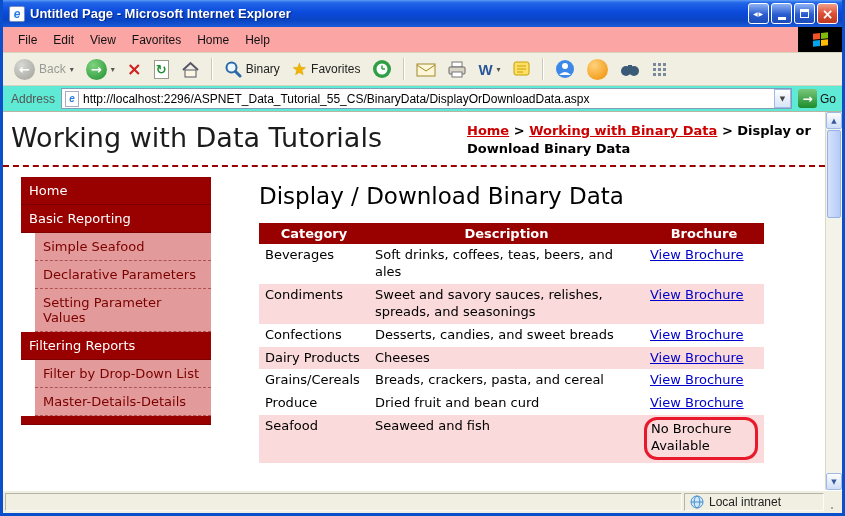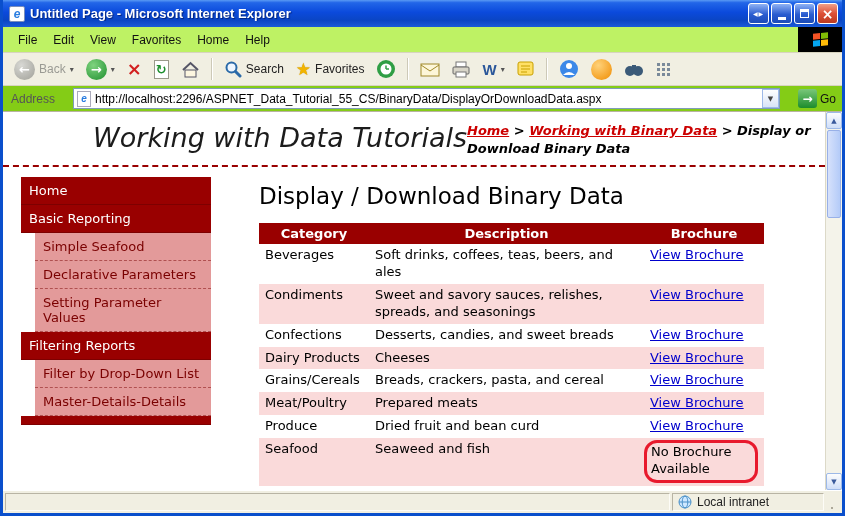--- a/index.html
+++ b/index.html
@@ -24,21 +24,21 @@
     display: flex; align-items: center; justify-content: center;
     font-family: "DejaVu Sans", sans-serif; font-size: 10px; }
   .wbtn.nav { font-size: 6px; letter-spacing: 1px; }
   .wbtn.close { background: linear-gradient(180deg,#f0a088,#dd5038 50%,#bb3a20);
     font-size: 14px; font-weight: bold; }
   .min-glyph { width: 8px; height: 3px; background: #fff; margin-top: 10px; }
   .max-glyph { width: 9px; height: 9px; border: 1px solid #fff; border-top: 3px solid #fff; }
 
   
   .menubar { flex: 0 0 26px; display: flex; align-items: stretch;
-    background: #bef264; border-bottom: 1px solid #d8d4c0; }
+    background: #fca5a5; border-bottom: 1px solid #d8d4c0; }
   .menu-items { flex: 1; display: flex; align-items: center; gap: 2px; padding-left: 8px; }
   .menu-item { padding: 3px 7px; font-size: 12px; color: #111; }
   .brand { width: 44px; background: #000; display: flex; align-items: center; justify-content: center; }
   .flag { display: grid; grid-template-columns: 7px 7px; grid-template-rows: 6px 6px;
     gap: 1px; transform: skewY(-6deg); }
   .flag i { display: block; }
 
   
   .toolbar { flex: 0 0 33px; display: flex; align-items: center; gap: 2px;
     padding: 0 6px; background: #f1efe2; border-bottom: 1px solid #d8d4c0; }
@@ -56,43 +56,43 @@
     font-family: "DejaVu Sans", sans-serif; line-height: 1; }
   .page-bg { width: 15px; height: 19px; background: #fff; border: 1px solid #9a9a8a;
     display: flex; align-items: center; justify-content: center; }
   .refresh { color: #1e8f2e; font-size: 13px; font-weight: bold; font-family: "DejaVu Sans", sans-serif; }
   .star { color: #f2b400; font-size: 17px; font-family: "DejaVu Sans", sans-serif;
     text-shadow: 0 0 1px #b88600; }
   .word-w { color: #2b579a; font-weight: bold; font-size: 15px; }
   .tsep { width: 2px; height: 22px; border-left: 1px solid #cdc9b8; border-right: 1px solid #fff; margin: 0 4px; }
 
   
-  .addressbar { flex: 0 0 26px; display: flex; align-items: center; gap: 18px;
-    padding: 0 6px 0 8px; background: #84cc16; border-bottom: 1px solid #b8b4a2;
+  .addressbar { flex: 0 0 26px; display: flex; align-items: center; gap: 6px;
+    padding: 0 6px 0 8px; background: #5eead4; border-bottom: 1px solid #b8b4a2;
     font-size: 12px; color: #555; }
   .addr-input { flex: 1; height: 21px; background: #fff; border: 1px solid #7f9db9;
     display: flex; align-items: center; gap: 4px; padding-left: 3px; }
   .page-ico { width: 14px; height: 16px; background: #fff; border: 1px solid #aab;
     display: flex; align-items: center; justify-content: center;
     color: #2a7de0; font-weight: bold; font-style: italic; font-size: 10px; flex: 0 0 14px; }
   .addr-url { flex: 1; color: #000; white-space: nowrap; overflow: hidden; }
   .addr-drop { width: 17px; height: 19px; background: linear-gradient(#fefefe,#d8e4f8);
     border: 1px solid #9db9e8; color: #444; display: flex; align-items: center;
     justify-content: center; font-size: 7px; font-family: "DejaVu Sans", sans-serif; }
   .go-btn { display: flex; align-items: center; gap: 3px; color: #111; }
   .go-ico { width: 19px; height: 19px; border-radius: 3px; color: #fff;
     background: linear-gradient(180deg,#7ac77a,#1c8c2c); display: flex; align-items: center;
     justify-content: center; font-weight: bold; font-family: "DejaVu Sans", sans-serif; font-size: 12px; }
 
   
   .viewport { flex: 1; display: flex; min-height: 0; background: #fff; }
   .content { flex: 1; overflow: hidden; font-family: "DejaVu Sans", sans-serif; }
 
-  .page-header { display: flex; justify-content: flex-end; align-items: flex-start;
-    padding: 10px 8px 8px 28px; border-bottom: 2px dashed var(--maroon, #990000); font-style: italic; }
+  .page-header { display: flex; justify-content: space-between; align-items: flex-start;
+    padding: 10px 8px 8px 8px; border-bottom: 2px dashed var(--maroon, #990000); }
   .site-title { font-size: 27px; font-weight: 400; color: #1c1c1c; }
   .breadcrumb { width: 350px; font-size: 13px; font-weight: bold; color: #000;
     line-height: 1.35; padding-right: 4px; }
   .bc-link { color: var(--bc-red, #cc0000); text-decoration: underline; cursor: pointer; }
 
   .body-row { display: flex; align-items: flex-start; }
   .sidebar { flex: 0 0 190px; margin: 10px 0 0 18px; }
   .nav-section { background: var(--maroon, #990000); color: #fff; padding: 6px 8px;
     font-size: 13px; border-bottom: 1px solid #7d0000; }
   .nav-section.stub { height: 9px; padding: 0; }
@@ -124,21 +124,21 @@
   .sb-thumb { position: absolute; top: 1px; left: 1px; right: 1px; height: 88px;
     background: linear-gradient(90deg,#d6e1fb,#b4cbf8); border: 1px solid #98b0e8; border-radius: 2px; }
 
   
   .statusbar { flex: 0 0 23px; display: flex; align-items: stretch; gap: 2px;
     background: #f1efe2; padding: 2px; border-top: 1px solid #fff; }
   .pane { border: 1px solid; border-color: #b8b4a4 #fdfcf7 #fdfcf7 #b8b4a4;
     display: flex; align-items: center; gap: 5px; padding: 0 5px;
     font-size: 12px; color: #222; }
   .pane.left { flex: 1; }
-  .pane.right { width: 152px; }
+  .pane.right { width: 140px; }
   .grip { width: 14px; display: flex; align-items: flex-end; justify-content: flex-end; border: none; }
 </style>
 </head>
 <body>
 
 <div class="window">
 
   <div class="titlebar">
     <span class="app-icon">
         <span class="e">e</span>
@@ -198,21 +198,21 @@
           <path d="M2 9 L9.5 2 L17 9" fill="none" stroke="#556" stroke-width="2"></path>
           <rect x="4" y="9" width="11" height="7" fill="#fdf6e0" stroke="#556"></rect>
         </svg>
     </div>
     <div class="tsep"></div>
     <div class="tbtn">
       <svg width="18" height="18">
           <circle cx="7.5" cy="7.5" r="5" fill="#eef6ff" stroke="#2b6aa8" stroke-width="2"></circle>
           <line x1="11.5" y1="11.5" x2="16" y2="16" stroke="#2b6aa8" stroke-width="3" stroke-linecap="round"></line>
         </svg>
-      <span>Search</span>
+      <span>Binary</span>
     </div>
     <div class="tbtn">
       <span class="star">★</span>
       <span>Favorites</span>
     </div>
     <div class="tbtn">
       <svg width="20" height="20">
           <circle cx="10" cy="10" r="9" fill="#2f9e44"></circle>
           <circle cx="10" cy="10" r="5.5" fill="#fff"></circle>
           <line x1="10" y1="10" x2="10" y2="6.5" stroke="#2f9e44" stroke-width="1.5"></line>
@@ -342,25 +342,20 @@
                 <tr class="alt">
                   <td>Dairy Products</td>
                   <td>Cheeses</td>
                   <td><a class="vb-link" href="#">View Brochure</a></td>
                 </tr>
                 <tr>
                   <td>Grains/Cereals</td>
                   <td>Breads, crackers, pasta, and cereal</td>
                   <td><a class="vb-link" href="#">View Brochure</a></td>
                 </tr>
-                <tr class="alt">
-                  <td>Meat/Poultry</td>
-                  <td>Prepared meats</td>
-                  <td><a class="vb-link" href="#">View Brochure</a></td>
-                </tr>
                 <tr>
                   <td>Produce</td>
                   <td>Dried fruit and bean curd</td>
                   <td><a class="vb-link" href="#">View Brochure</a></td>
                 </tr>
                 <tr class="alt">
                   <td>Seafood</td>
                   <td>Seaweed and fish</td>
                   <td><span class="annotation"><span>No Brochure Available</span></span></td>
                 </tr>

